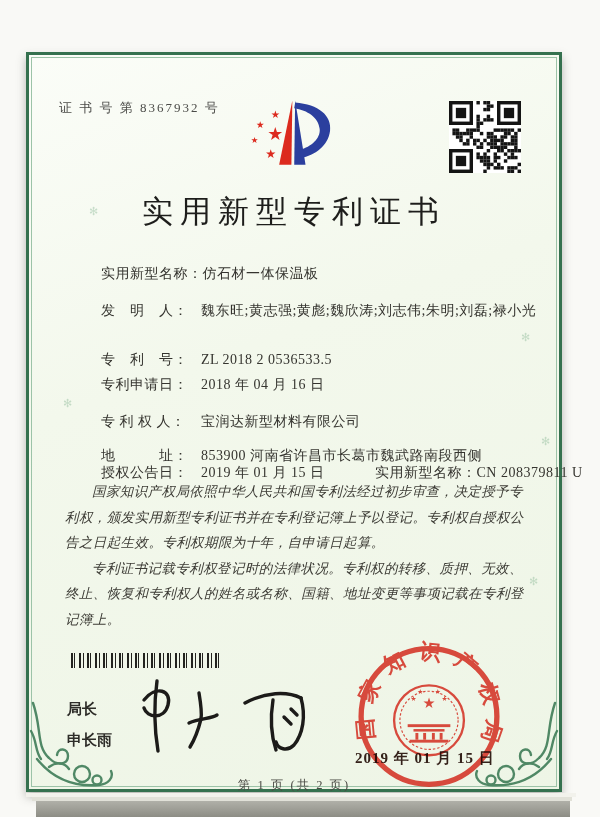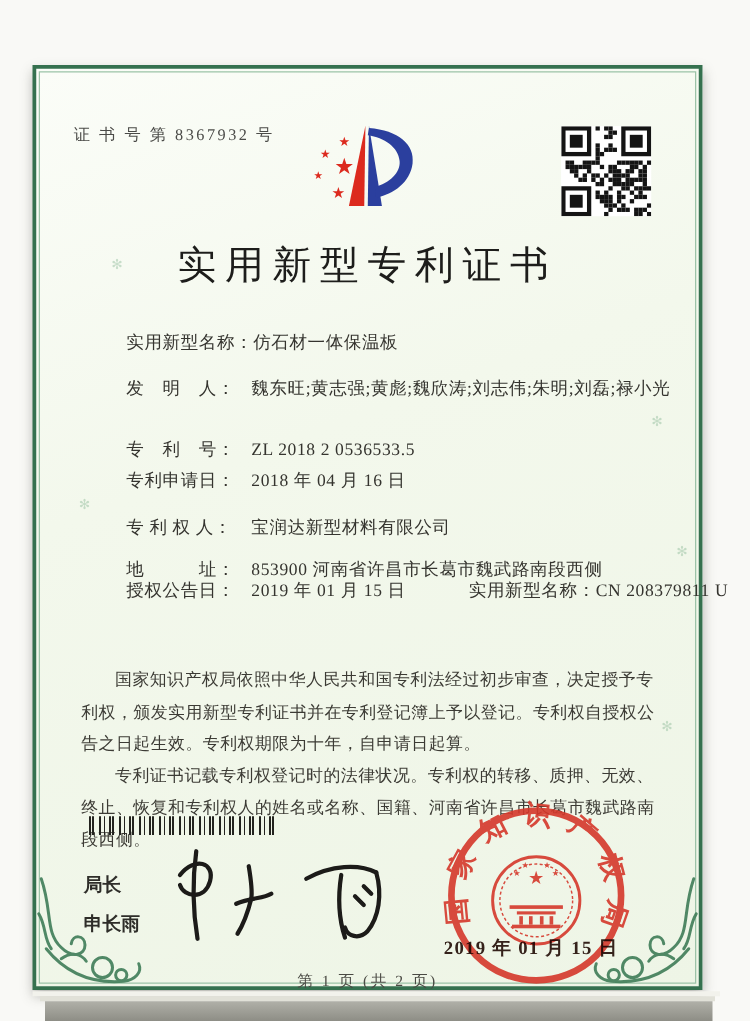--- a/index.html
+++ b/index.html
@@ -25,21 +25,21 @@
   .qr{position:absolute;left:420px;top:46px;width:72px;height:72px;background:#fff;}
   .title{
     position:absolute;left:0;top:136px;width:100%;text-align:center;
     font-size:31px;font-weight:400;letter-spacing:7px;color:#1d1d1b;
   }
   .fields{position:absolute;left:0;top:0;width:100%;}
   .field-row{position:absolute;left:36px;font-size:14px;color:#35342f;white-space:nowrap;}
   .flabel{display:inline-block;min-width:100px;letter-spacing:.5px;margin-left:36px;}
   .fvalue{letter-spacing:.5px;}
   .grant2{position:absolute;left:274px;top:0;}
-  .paras{position:absolute;left:36px;top:476px;width:466px;font-size:13.5px;line-height:25.5px;color:#3c3b35;}
+  .paras{position:absolute;left:36px;top:424px;width:466px;font-size:13.5px;line-height:25.5px;color:#3c3b35;font-style:italic;}
   .paras p{margin:0;text-indent:2em;letter-spacing:.4px;}
   .barcode{
     position:absolute;left:42px;top:598px;width:152px;height:15px;
     background:repeating-linear-gradient(90deg,#23231f 0 2px,transparent 2px 3px,#23231f 3px 4px,transparent 4px 8px,#23231f 8px 10px,transparent 10px 12px,#23231f 12px 13px,transparent 13px 16px);
   }
   .signer{position:absolute;left:38px;top:638px;font-family:Liberation Sans, sans-serif;
     font-size:15px;font-weight:600;color:#2e2d29;line-height:31px;}
   .signature{position:absolute;left:98px;top:616px;width:200px;height:92px;}
   .seal{position:absolute;left:322px;top:580px;width:156px;height:160px;opacity:.9;}
   .seal-date{
@@ -240,21 +240,21 @@
     <div class="field-row" style="top:409px">
       <span class="flabel">授权公告日：</span><span class="fvalue">2019 年 01 月 15 日</span>
       <span class="grant2">
         <span class="flabel">实用新型名称：</span><span class="fvalue">CN 208379811 U</span>
       </span>
     </div>
   </div>
 
   <div class="paras">
     <p>国家知识产权局依照中华人民共和国专利法经过初步审查，决定授予专利权，颁发实用新型专利证书并在专利登记簿上予以登记。专利权自授权公告之日起生效。专利权期限为十年，自申请日起算。</p>
-    <p>专利证书记载专利权登记时的法律状况。专利权的转移、质押、无效、终止、恢复和专利权人的姓名或名称、国籍、河南省许昌市长葛市魏武路南段西侧。</p>
+    <p>专利证书记载专利权登记时的法律状况。专利权的转移、质押、无效、终止、恢复和专利权人的姓名或名称、国籍、地址变更等事项记载在专利登记簿上。</p>
   </div>
 
   <div class="barcode"></div>
 
   <div class="signer">
     <div>局长</div>
     <div>申长雨</div>
   </div>
 
   <svg class="signature" viewBox="0 0 200 92">

